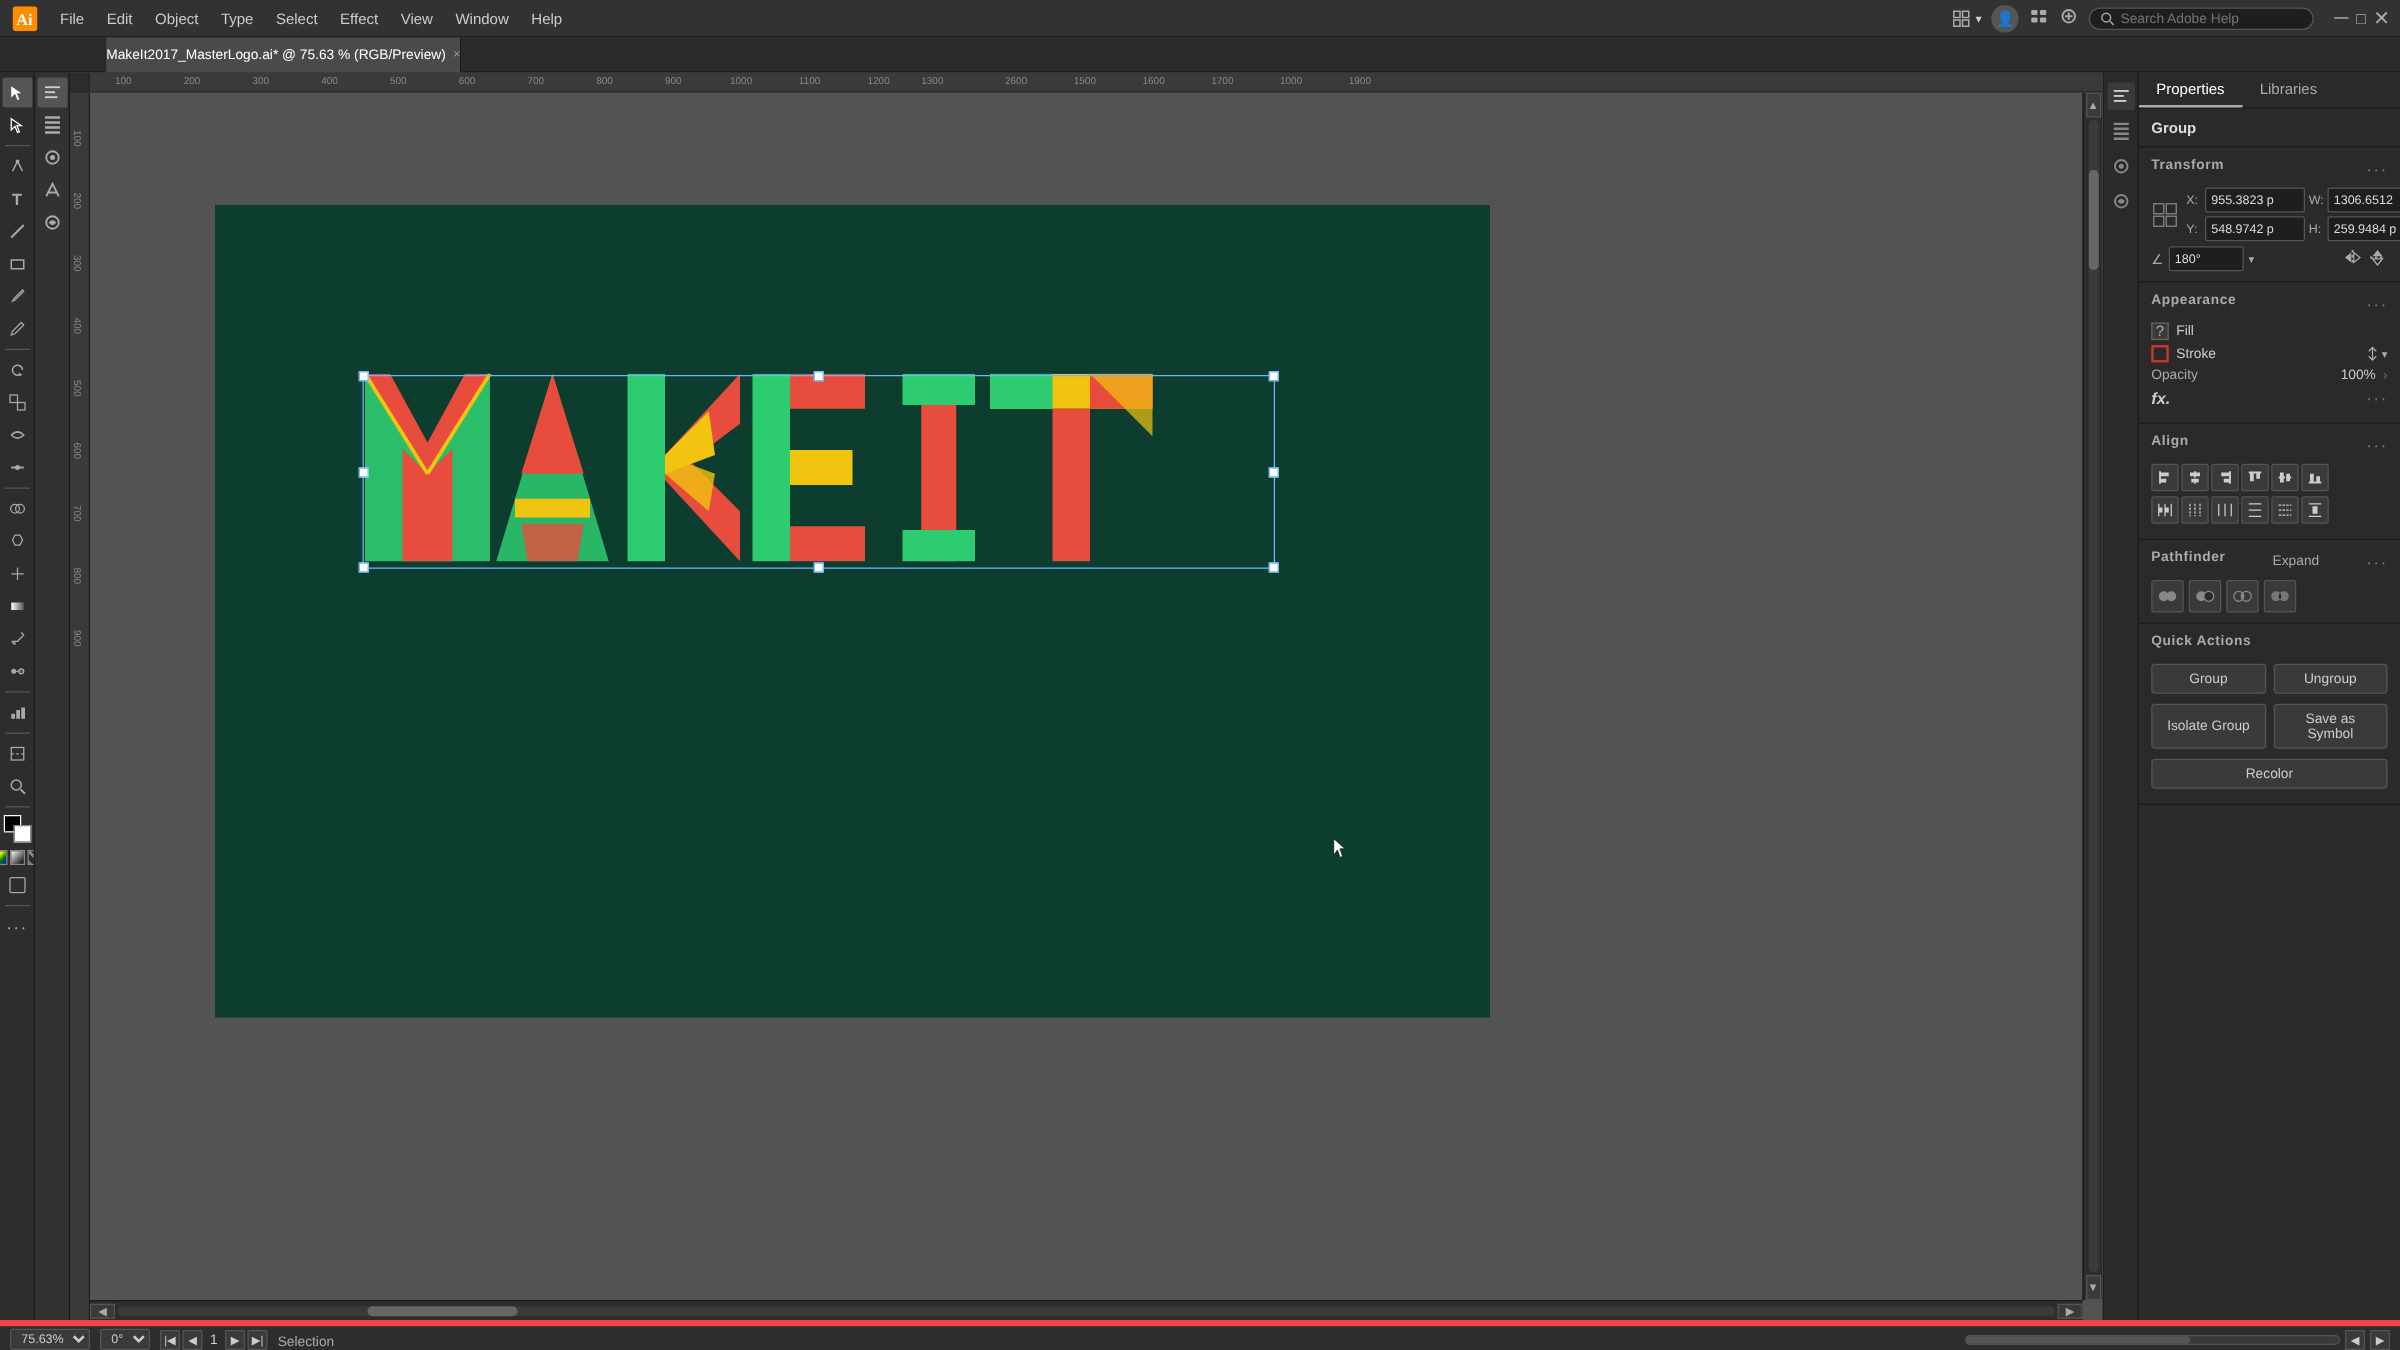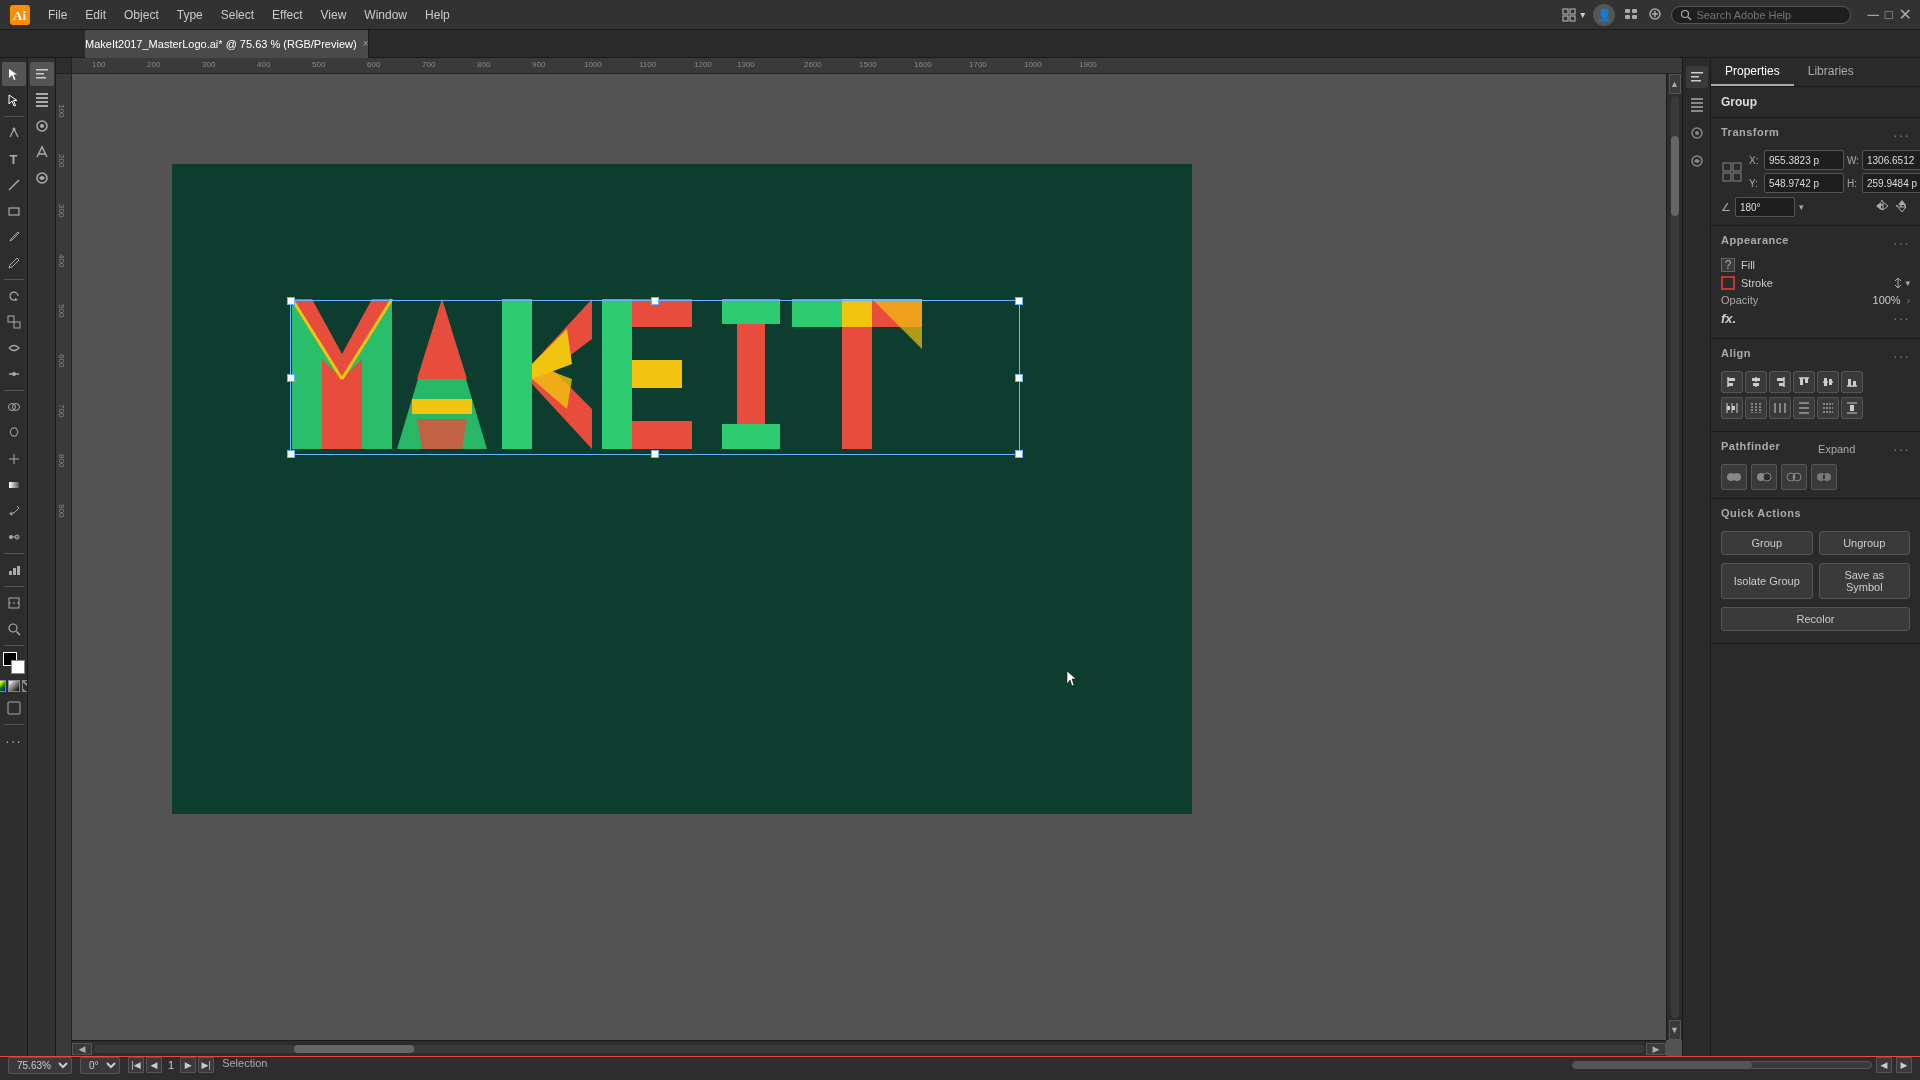--- a/index.html
+++ b/index.html
@@ -82,21 +82,21 @@
     .qa-row { display: flex; gap: 6px; margin-bottom: 4px; }
     .qa-row .qa-btn { flex: 1; }
 
     
     .app-row { display: flex; align-items: center; gap: 6px; margin-bottom: 4px; }
     .app-label { color: #ccc; font-size: 11px; flex: 1; }
     .app-arrow { color: #777; font-size: 10px; cursor: pointer; }
     .fill-q { width: 14px; height: 14px; border: 1px solid #888; display: flex; align-items: center; justify-content: center; color: #aaa; font-size: 11px; }
 
     
-    .status-bar { height: 24px; background: #2d2d2d; border-top: 1px solid #ef4444; display: flex; align-items: flex-start; padding: 0 8px; gap: 8px; flex-shrink: 0; font-size: 11px; color: #aaa; }
+    .status-bar { height: 24px; background: #2d2d2d; border-top: 5px solid #ef4444; display: flex; align-items: flex-end; padding: 0 8px; gap: 8px; flex-shrink: 0; font-size: 11px; color: #aaa; }
     .status-dropdown { background: #3a3a3a; border: 1px solid #555; color: #ccc; font-size: 10px; padding: 1px 4px; border-radius: 2px; cursor: pointer; }
     .status-nav { display: flex; align-items: center; gap: 2px; }
     .nav-btn { background: #3a3a3a; border: 1px solid #555; color: #ccc; width: 16px; height: 16px; display: flex; align-items: center; justify-content: center; cursor: pointer; font-size: 9px; border-radius: 1px; }
 
     
     .ruler-mark { position: absolute; font-size: 8px; color: #888; top: 2px; }
 
     .section-header { display: flex; align-items: center; justify-content: space-between; margin-bottom: 6px; }
     .three-dots { cursor: pointer; color: #777; font-size: 14px; letter-spacing: 1px; }
     .dropdown-arrow { color: #aaa; font-size: 9px; cursor: pointer; }

